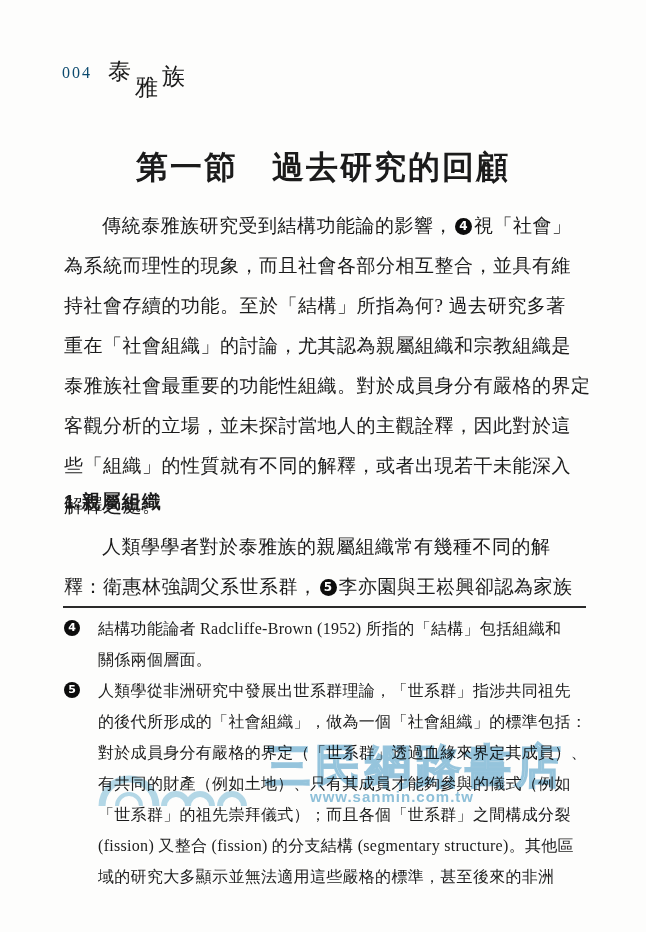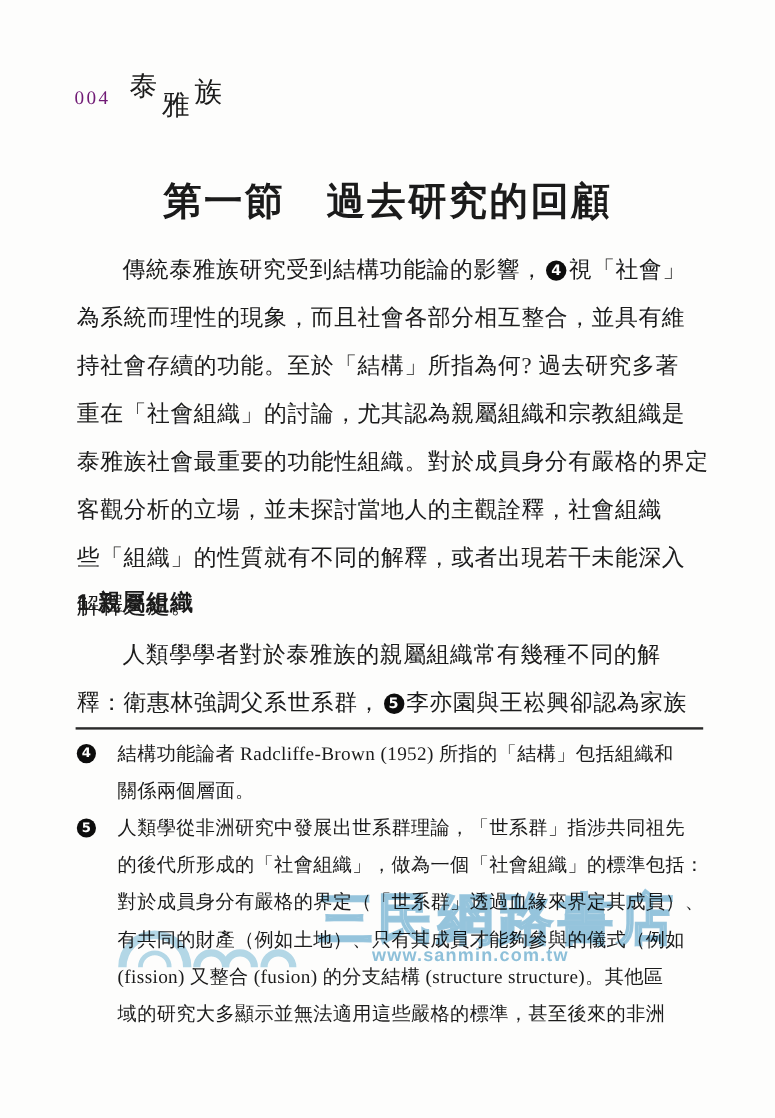--- a/index.html
+++ b/index.html
@@ -8,21 +8,21 @@
     background:#f4f4f2;
     font-family:"Liberation Serif","DejaVu Serif",serif;
   }
   .page{
     position:relative;width:646px;height:932px;
     background:#fdfdfc;color:#1b1b1b;overflow:hidden;
   }
 
   
   .running-head{position:absolute;left:62px;top:54px;display:flex;align-items:flex-start;}
-  .pagenum{font-size:16px;letter-spacing:2px;color:#701a75;margin-top:20px;margin-right:16px;}
+  .pagenum{font-size:16px;letter-spacing:2px;color:#0c4a6e;margin-top:10px;margin-right:16px;}
   .rh-char{font-size:23px;line-height:1;display:inline-block;}
   .rh-c1{margin-top:6px;}
   .rh-c2{margin-top:22px;margin-left:4px;}
   .rh-c3{margin-top:11px;margin-left:4px;}
 
   
   .title{
     position:absolute;left:0;top:146px;width:646px;margin:0;
     text-align:center;font-size:32px;font-weight:bold;letter-spacing:2px;
   }
@@ -95,21 +95,21 @@
   </div>
 
   <h1 class="title">第一節　過去研究的回顧</h1>
 
   <div class="para p1">
       <div class="line indent">傳統泰雅族研究受到結構功能論的影響，<span class="fnref">4</span>視「社會」</div>
       <div class="line">為系統而理性的現象，而且社會各部分相互整合，並具有維</div>
       <div class="line">持社會存續的功能。至於「結構」所指為何? 過去研究多著</div>
       <div class="line">重在「社會組織」的討論，尤其認為親屬組織和宗教組織是</div>
       <div class="line">泰雅族社會最重要的功能性組織。對於成員身分有嚴格的界定</div>
-      <div class="line">客觀分析的立場，並未探討當地人的主觀詮釋，社會組織</div>
+      <div class="line">客觀分析的立場，並未探討當地人的主觀詮釋，因此對於這</div>
       <div class="line">些「組織」的性質就有不同的解釋，或者出現若干未能深入</div>
       <div class="line">解釋之處。</div>
     </div>
 
   <h2 class="subhead">1.親屬組織</h2>
 
   <div class="para p2">
       <div class="line indent">人類學學者對於泰雅族的親屬組織常有幾種不同的解</div>
       <div class="line">釋：衛惠林強調父系世系群，<span class="fnref">5</span>李亦園與王崧興卻認為家族</div>
     </div>
@@ -124,21 +124,22 @@
           <div class="line">關係兩個層面。</div>
         </div>
       </div>
       <div class="fn-row">
         <span class="fnmark">5</span>
         <div class="fn-lines">
           <div class="line">人類學從非洲研究中發展出世系群理論，「世系群」指涉共同祖先</div>
           <div class="line">的後代所形成的「社會組織」，做為一個「社會組織」的標準包括：</div>
           <div class="line">對於成員身分有嚴格的界定（「世系群」透過血緣來界定其成員）、</div>
           <div class="line">有共同的財產（例如土地）、只有其成員才能夠參與的儀式（例如</div>
-          <div class="line">(fission) 又整合 (fusion) 的分支結構 (structure structure)。其他區</div>
+          <div class="line">「世系群」的祖先崇拜儀式）；而且各個「世系群」之間構成分裂</div>
+          <div class="line">(fission) 又整合 (fission) 的分支結構 (segmentary structure)。其他區</div>
           <div class="line">域的研究大多顯示並無法適用這些嚴格的標準，甚至後來的非洲</div>
         </div>
       </div>
     </div>
 
   <div class="watermark">
     <svg class="wm-logo" width="160" height="42" viewBox="0 0 160 42">
       <g fill="none" stroke="#a9d3e6">
         <path d="M4 41 A27 27 0 0 1 58 41" stroke-width="7"></path>
         <path d="M19 41 A12 12 0 0 1 43 41" stroke-width="4"></path>

